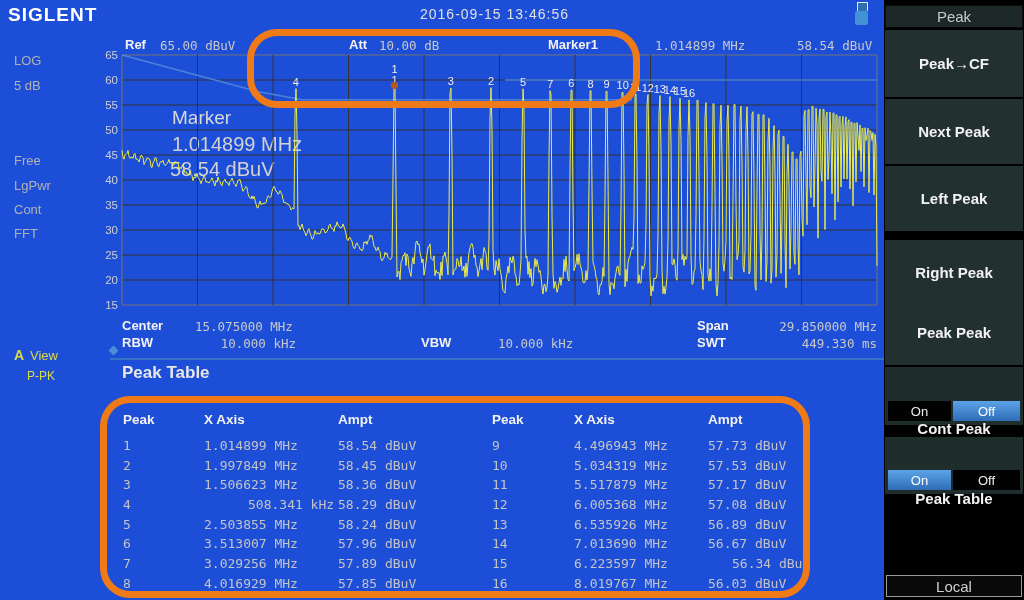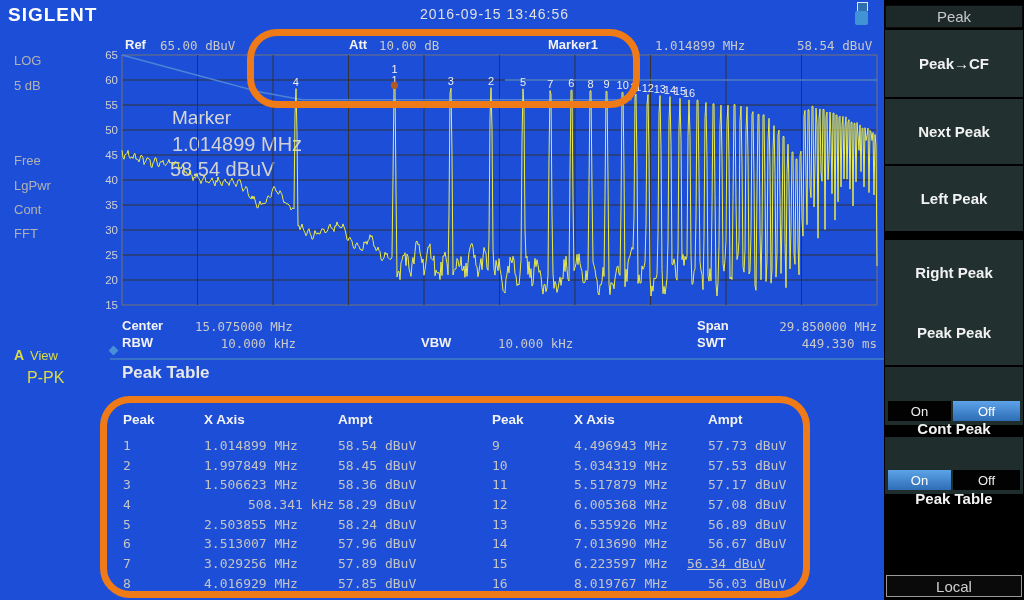--- a/index.html
+++ b/index.html
@@ -64,21 +64,21 @@
   </div>
 
   <span class="abs lp" style="top:53px">LOG</span>
   <span class="abs lp" style="top:78px">5 dB</span>
   <span class="abs lp" style="top:153px">Free</span>
   <span class="abs lp" style="top:178px">LgPwr</span>
   <span class="abs lp" style="top:202px">Cont</span>
   <span class="abs lp" style="top:226px">FFT</span>
   <span class="abs ylw" style="left:14px;top:347px;font-size:14px;font-weight:bold">A</span>
   <span class="abs ylw" style="left:30px;top:348px;font-size:13px">View</span>
-  <span class="abs ylw" style="left:27px;top:369px;font-size:16px">P-PK</span>
+  <span class="abs ylw" style="left:27px;top:369px;font-size:12px">P-PK</span>
 
   <span class="abs lbl nowrap" style="left:125px;top:37px">Ref</span>
   <span class="abs val nowrap" style="left:160px;top:38px">65.00 dBuV</span>
   <span class="abs lbl nowrap" style="left:349px;top:37px">Att</span>
   <span class="abs val nowrap" style="left:379px;top:38px">10.00 dB</span>
   <span class="abs lbl nowrap" style="left:548px;top:37px">Marker1</span>
   <span class="abs val nowrap" style="left:655px;top:38px">1.014899 MHz</span>
   <span class="abs val nowrap" style="left:797px;top:38px">58.54 dBuV</span>
 
   <svg id="graph-svg" width="1024" height="600">
@@ -230,21 +230,21 @@
         <span style="left: 708px; top: 516.6px;">56.89 dBuV</span>
       </div>
       <div class="ptrow">
         <span style="left: 492px; top: 536.25px;">14</span>
         <span style="left: 574px; top: 536.25px;">7.013690 MHz</span>
         <span style="left: 708px; top: 536.25px;">56.67 dBuV</span>
       </div>
       <div class="ptrow">
         <span style="left: 492px; top: 555.9px;">15</span>
         <span style="left: 574px; top: 555.9px;">6.223597 MHz</span>
-        <span style="left: 687px; top: 555.9px; text-decoration: underline;">56.34 dBuV</span>
+        <span style="left: 732px; top: 555.9px;">56.34 dBuV</span>
       </div>
       <div class="ptrow">
         <span style="left: 492px; top: 575.55px;">16</span>
         <span style="left: 574px; top: 575.55px;">8.019767 MHz</span>
         <span style="left: 708px; top: 575.55px;">56.03 dBuV</span>
       </div>
     </div>
 
   <div class="abs" id="sidebar">
     <div class="sb-title">Peak</div>

